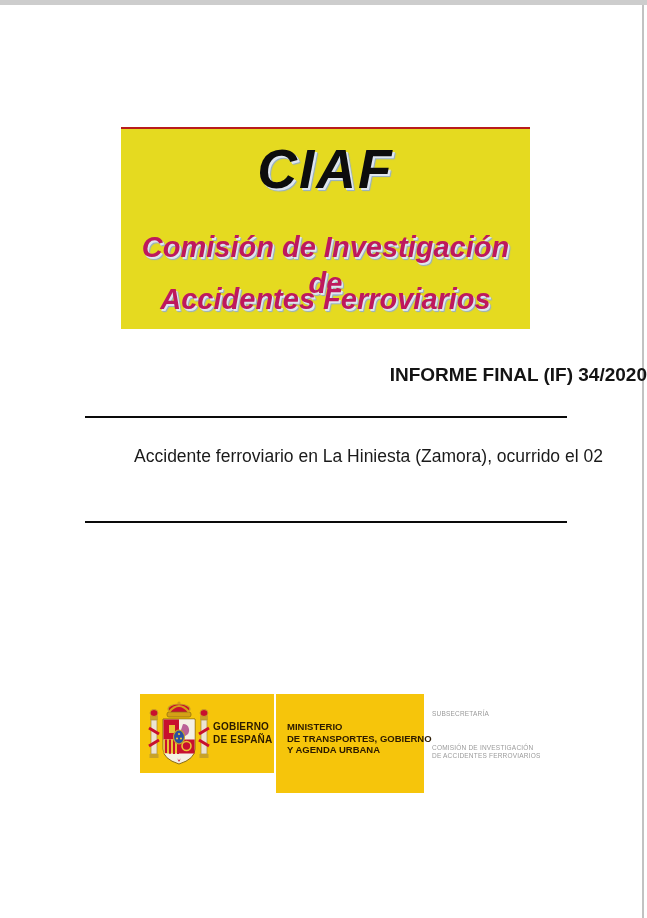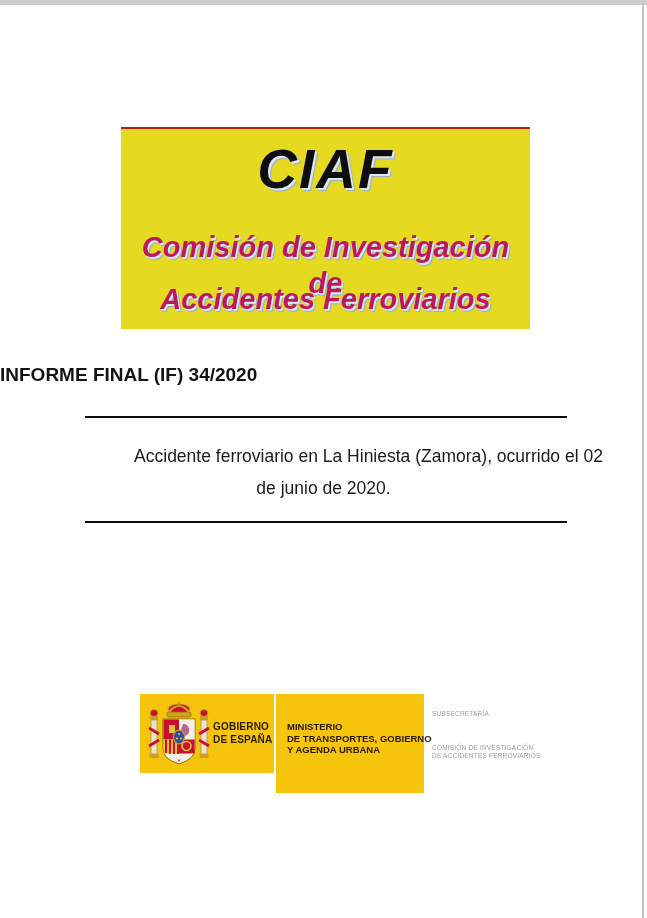--- a/index.html
+++ b/index.html
@@ -63,21 +63,21 @@
     text-shadow: 1.5px 1.5px 0 #dfe6ee, 2.5px 2.5px 1px #93aecd;
   }
   .banner .sub1 { top: 100px; }
   .banner .sub2 { top: 152px; }
   
   .report-title {
     position: absolute;
     top: 364px;
     left: 0;
     width: 647px;
-    text-align: left;
+    text-align: right;
     font-size: 19px;
     font-weight: bold;
     color: #141414;
   }
   .rule {
     position: absolute;
     left: 85px;
     width: 482px;
     height: 0;
     border-top: 2px solid #0a0a0a;
@@ -162,21 +162,20 @@
     <div class="acronym">CIAF</div>
     <div class="subtitle-line sub1">Comisión de Investigación de</div>
     <div class="subtitle-line sub2">Accidentes Ferroviarios</div>
   </div>
 
   <div class="report-title">INFORME FINAL (IF) 34/2020</div>
 
   <div class="rule rule-1"></div>
 
   <div class="summary-line summary-1">Accidente ferroviario en La Hiniesta (Zamora), ocurrido el 02</div>
-  <div class="summary-line summary-2">de junio de 2020.</div>
 
   <div class="rule rule-2"></div>
 
   <div class="gov-block">
     <svg class="coat-of-arms" viewBox="0 0 64 68" xmlns="http://www.w3.org/2000/svg">
 
       <rect x="3" y="16" width="8" height="4" fill="#c8a227"></rect>
       <rect x="4" y="20" width="6" height="34" fill="#ece4d2" stroke="#a58a3a" stroke-width="0.7"></rect>
       <rect x="2.5" y="54" width="9" height="4" fill="#c8a227"></rect>
       <ellipse cx="7" cy="13" rx="4" ry="3.5" fill="#c8102e" stroke="#c8a227" stroke-width="1"></ellipse>

